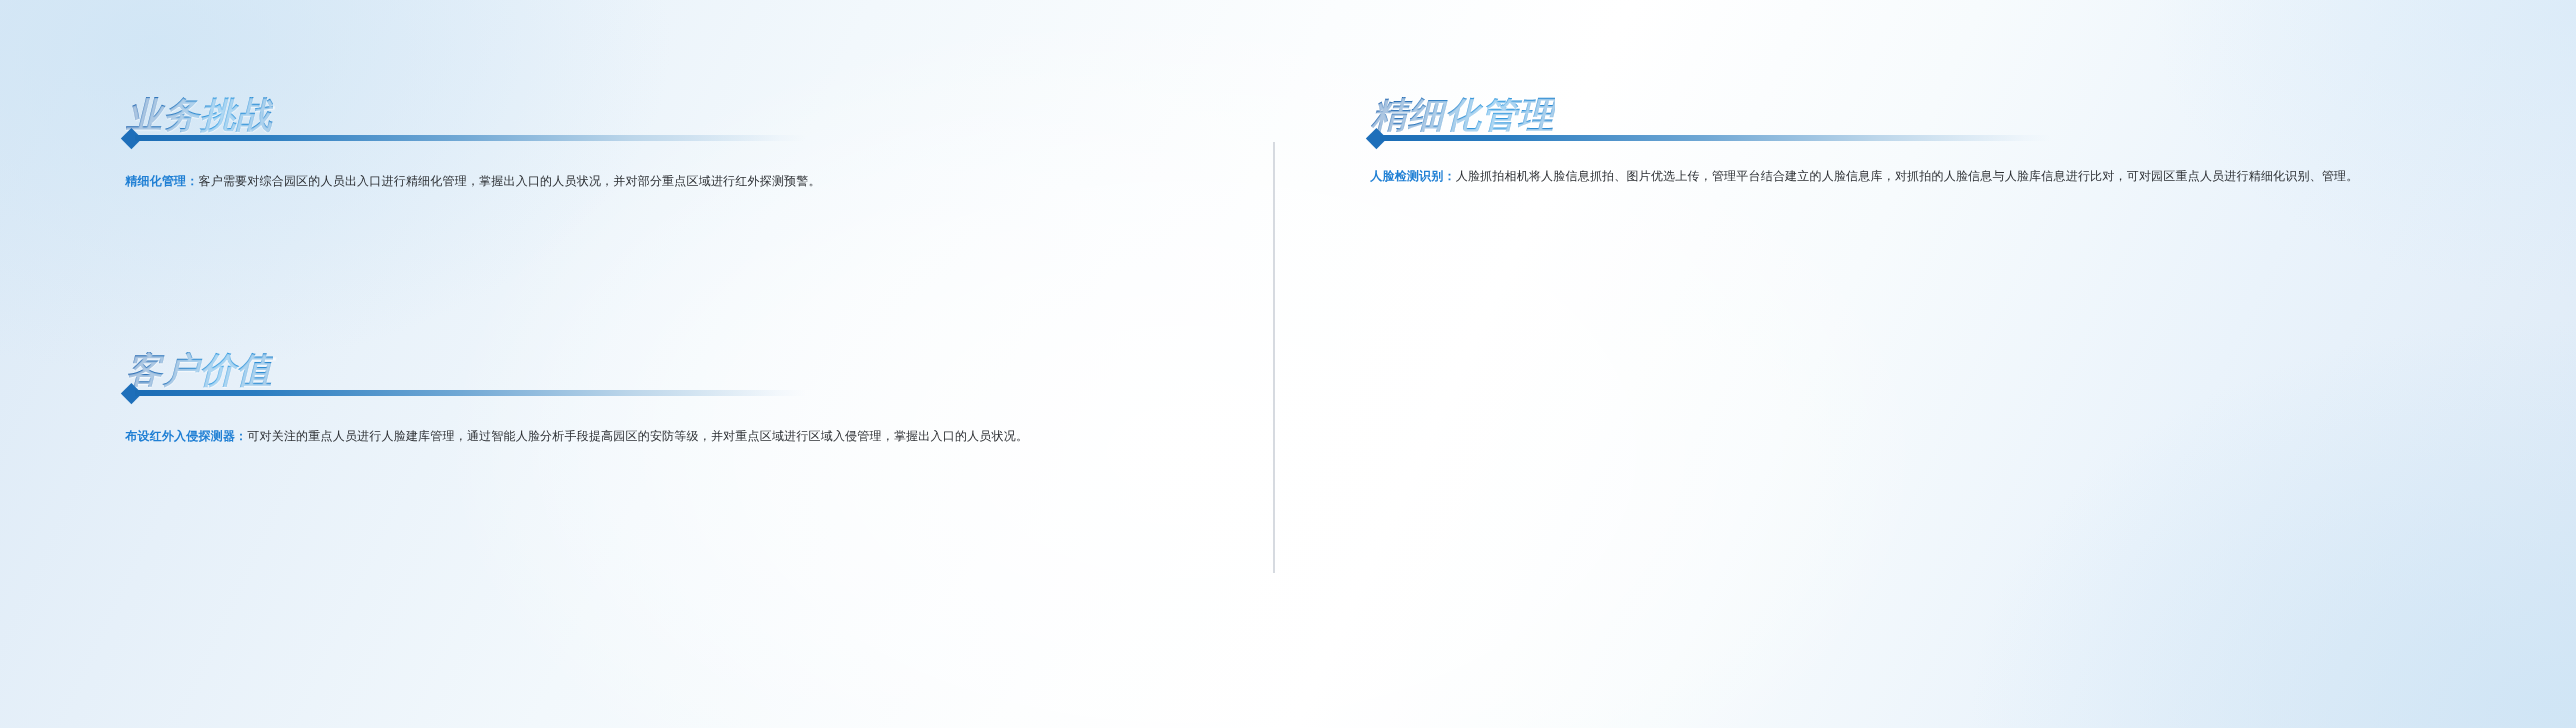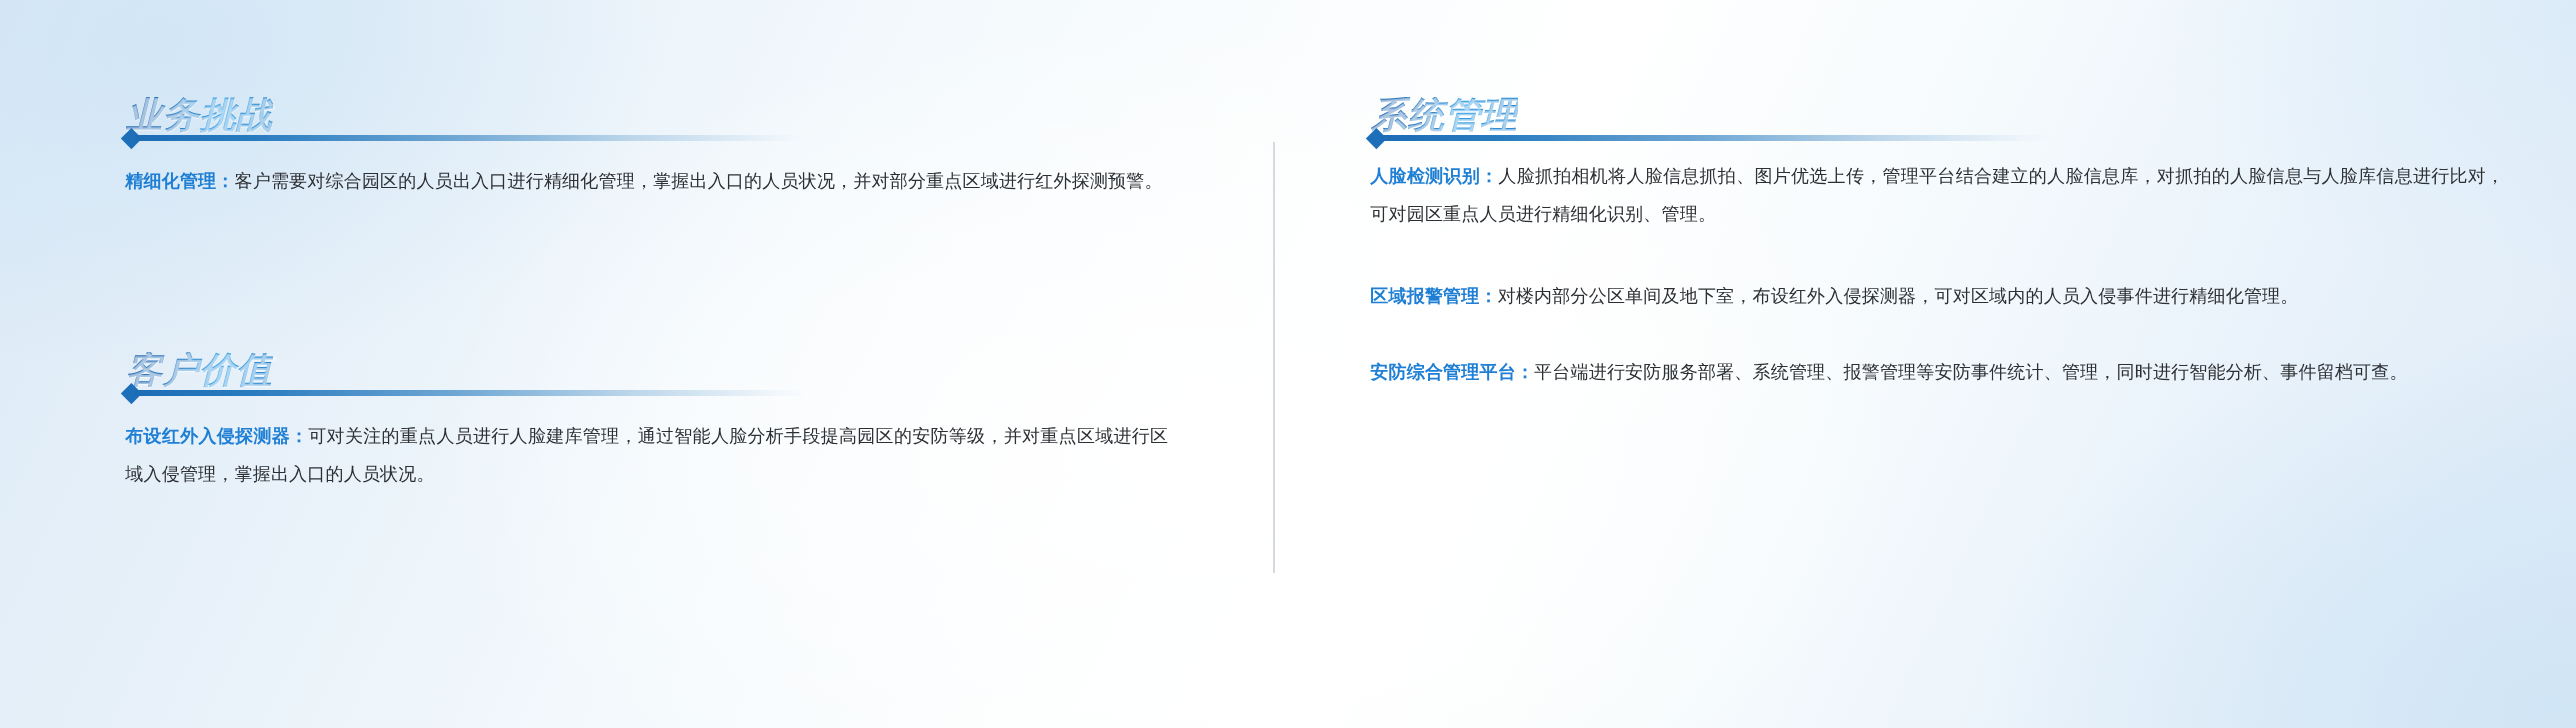--- a/index.html
+++ b/index.html
@@ -113,21 +113,21 @@
     top: 8.7px;
     height: 6.7px;
     width: 671px;
     background: linear-gradient(90deg, #1b6cb5 0%, #2a7cc0 18%, #6fa7d4 48%, #bcd6ea 74%, rgba(222,235,247,0.25) 96%, rgba(222,235,247,0) 100%);
   }
 
   
   .para {
     position: absolute;
     left: 1.3px;
-    font-size: 18px;
+    font-size: 12px;
     line-height: 38px;
     color: #2c2f33;
     letter-spacing: 0.2px;
     font-family: "DejaVu Sans", "Liberation Sans", sans-serif;
     text-align: justify;
     text-justify: inter-ideograph;
   }
   .para .lead {
     color: #1f7fd4;
     font-weight: 700;
@@ -170,37 +170,31 @@
         <span class="lead">布设红外入侵探测器：</span><span>可对关注的重点人员进行人脸建库管理，通过智能人脸分析手段提高园区的安防等级，并对重点区域进行区域入侵管理，掌握出入口的人员状况。</span>
       </div>
     </div>
 
   </div>
 
   <div class="column" id="col-right">
 
     <div class="section-block" style="top:75px; width:1140px;">
       <div class="section-heading">
-        <div class="heading-text">系统管理</div>
+        <div class="heading-text">精细化管理</div>
         <div class="heading-rule">
           <div class="heading-diamond"></div>
           <div class="heading-line"></div>
         </div>
       </div>
 
       <div class="para" style="top:82px; width:1134px;">
         <span class="lead">人脸检测识别：</span><span>人脸抓拍相机将人脸信息抓拍、图片优选上传，管理平台结合建立的人脸信息库，对抓拍的人脸信息与人脸库信息进行比对，可对园区重点人员进行精细化识别、管理。</span>
       </div>
 
-      <div class="para" style="top:202px; width:1134px;">
-        <span class="lead">区域报警管理：</span><span>对楼内部分公区单间及地下室，布设红外入侵探测器，可对区域内的人员入侵事件进行精细化管理。</span>
-      </div>
-
-      <div class="para" style="top:278px; width:1134px;">
-        <span class="lead">安防综合管理平台：</span><span>平台端进行安防服务部署、系统管理、报警管理等安防事件统计、管理，同时进行智能分析、事件留档可查。</span>
-      </div>
+
 
     </div>
 
   </div>
 
 </div>
 
 
 </body></html>

